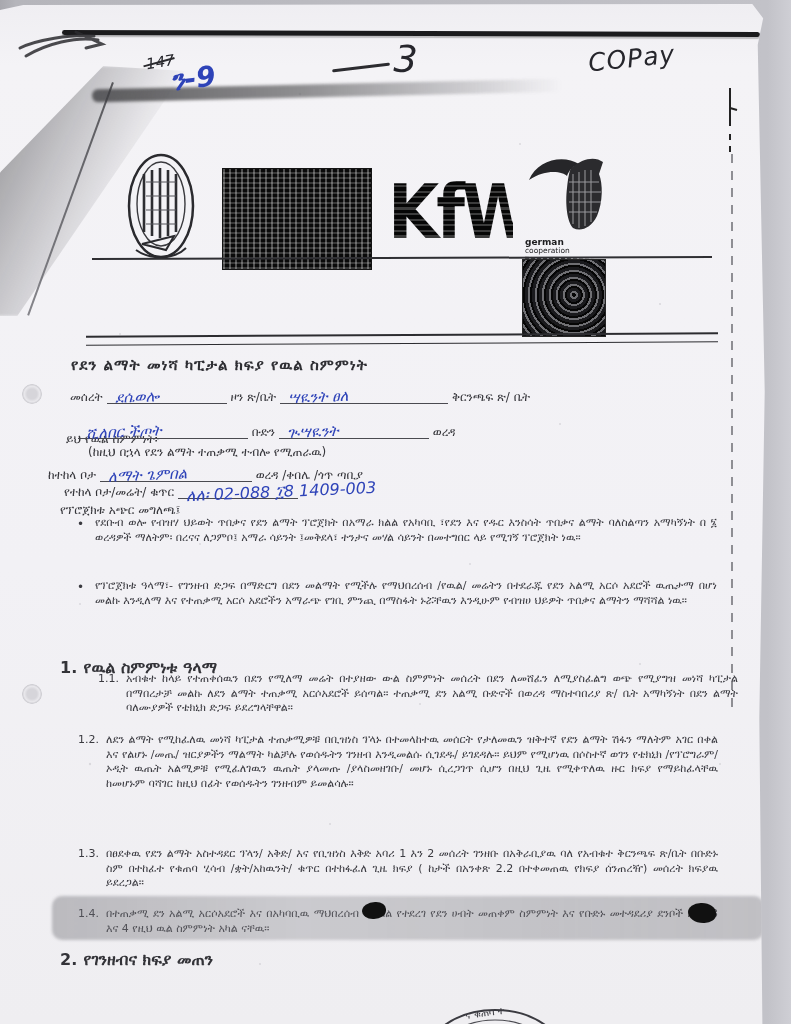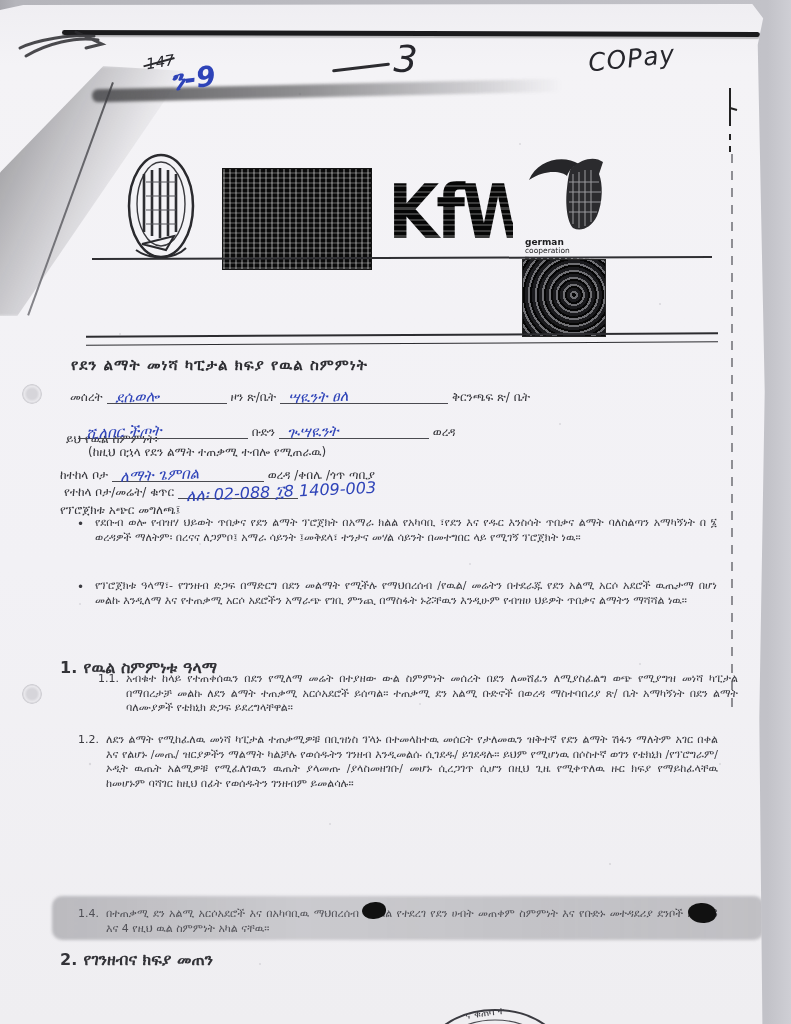--- a/index.html
+++ b/index.html
@@ -73,21 +73,21 @@
   .double-rule{position:absolute;left:86px;top:330px;width:632px;height:7px;transform:rotate(-.3deg);
     border-top:2.5px solid #2c2c30;border-bottom:1.5px solid #2c2c30;}
   .doc-title{position:absolute;left:71px;top:352px;font-size:15px;font-weight:bold;letter-spacing:1px;color:#2e2e33;}
   .form-line{position:absolute;font-size:12px;color:#35353a;white-space:nowrap;}
   .blank{display:inline-block;border-bottom:1.2px solid #4a4a50;height:13px;vertical-align:bottom;position:relative;}
   .blank .hw-blue{position:absolute;left:8px;bottom:-2px;}
   .fl1{left:70px;top:386px;}
   .fl2{left:66px;top:405px;margin-top:23px;}
   .fl3{left:78px;top:421px;}
   .fl4{left:88px;top:441px;font-size:12px;}
-  .fl5{left:60px;top:464px;}
+  .fl5{left:48px;top:464px;}
   .fl6{left:64px;top:481px;}
   .fl7{left:60px;top:499px;font-size:12px;}
   .para{font-size:11px;line-height:1.34;text-align:justify;color:#3a3a40;}
   .bullets{position:absolute;left:95px;width:622px;}
   .bullet-item{position:relative;margin-bottom:8px;}
   .bullet-item::before{content:"•";position:absolute;left:-18px;top:0;font-size:12px;color:#3a3a40;}
   .b1{top:512px;}
   .b2{top:575px;}
   .agreement{position:absolute;left:60px;top:640px;font-size:11.5px;color:#3a3a40;}
   .sec-head{position:absolute;font-size:16px;font-weight:bold;color:#333338;}
@@ -205,20 +205,24 @@
   </div>
 
   <div class="sub s11">
     <span class="num">1.1.</span>
     <div class="para">አብቁተ ከላይ የተጠቀሰዉን በደን የሚለማ መሬት በተያዘው ውል ስምምነት መሰረት በደን ለመሸፈን ለሚያስፈልግ ወጭ የሚያግዝ መነሻ ካፒታል በማበረታቻ መልኩ ለደን ልማት ተጠቃሚ አርሶአደሮች ይሰጣል። ተጠቃሚ ደን አልሚ ቡድኖች በወረዳ ማስተባበሪያ ጽ/ ቤት አማካኝነት በደን ልማት ባለሙያዎች የቴክኒክ ድጋፍ ይደረግላቸዋል።</div>
   </div>
   <div class="sub s12">
     <span class="num">1.2.</span>
     <div class="para">ለደን ልማት የሚከፈለዉ መነሻ ካፒታል ተጠቃሚዎቹ በቢዝነስ ፕላኑ በተመላከተዉ መሰርት የታለመዉን ዝቅተኛ የደን ልማት ሽፋን ማለትም አገር በቀል እና የልሆኑ /መጤ/ ዝርያዎችን ማልማት ካልቻሉ የወሰዱትን ገንዘብ እንዲመልሱ ሲገደዱ/ ይገደዳሉ። ይህም የሚሆነዉ በሶስተኛ ወገን የቴክኒክ /የፕሮግራም/ ኦዲት ዉጤት አልሚዎቹ የሚፈለገዉን ዉጤት ያላመጡ /ያላስመዘገቡ/ መሆኑ ሲረጋገጥ ሲሆን በዚህ ጊዜ የሚቀጥለዉ ዙር ክፍያ የማይከፈላቸዉ ከመሆኑም ባሻገር ከዚህ በፊት የወሰዱትን ገንዘብም ይመልሳሉ።</div>
   </div>
+  <div class="sub s13">
+    <span class="num">1.3.</span>
+    <div class="para">በፀደቀዉ የደን ልማት አስተዳደር ፕላን/ አቅድ/ እና የቢዝነስ እቅድ አባሪ 1 እን 2 መሰረት ገንዘቡ በአቅራቢያዉ ባለ የአብቁተ ቅርንጫፍ ጽ/ቤት በቡድኑ ስም በተከፈተ የቁጠባ ሂሳብ /ቋት/አከዉንት/ ቁጥር በተከፋፈለ ጊዜ ክፍያ ( ከታች በአንቀጽ 2.2 በተቀመጠዉ የክፍያ ሰንጠረዥ) መሰረት ክፍያዉ ይደረጋል።</div>
+  </div>
   <div class="sub s14">
     <span class="num">1.4.</span>
     <div class="para">በተጠቃሚ ደን አልሚ አርሶአደሮች እና በአካባቢዉ ማህበረሰብ መካከል የተደረገ የደን ሀብት መጠቀም ስምምነት እና የቡድኑ መተዳደሪያ ደንቦች አባሪ 3 እና 4 የዚህ ዉል ስምምነት አካል ናቸዉ።</div>
   </div>
 
   <div class="sec-head s2h">
     <span class="sec-num">2.</span>
     <span>የገንዘብና ክፍያ መጠን</span>
   </div>
 

